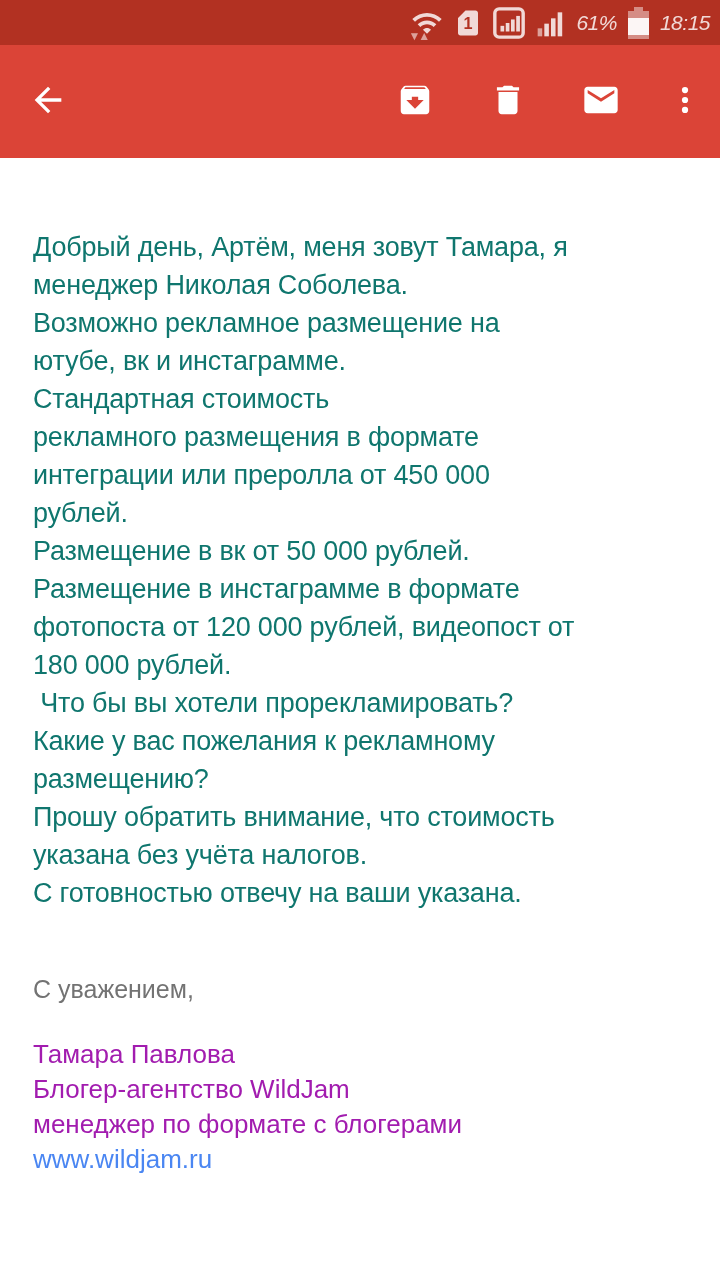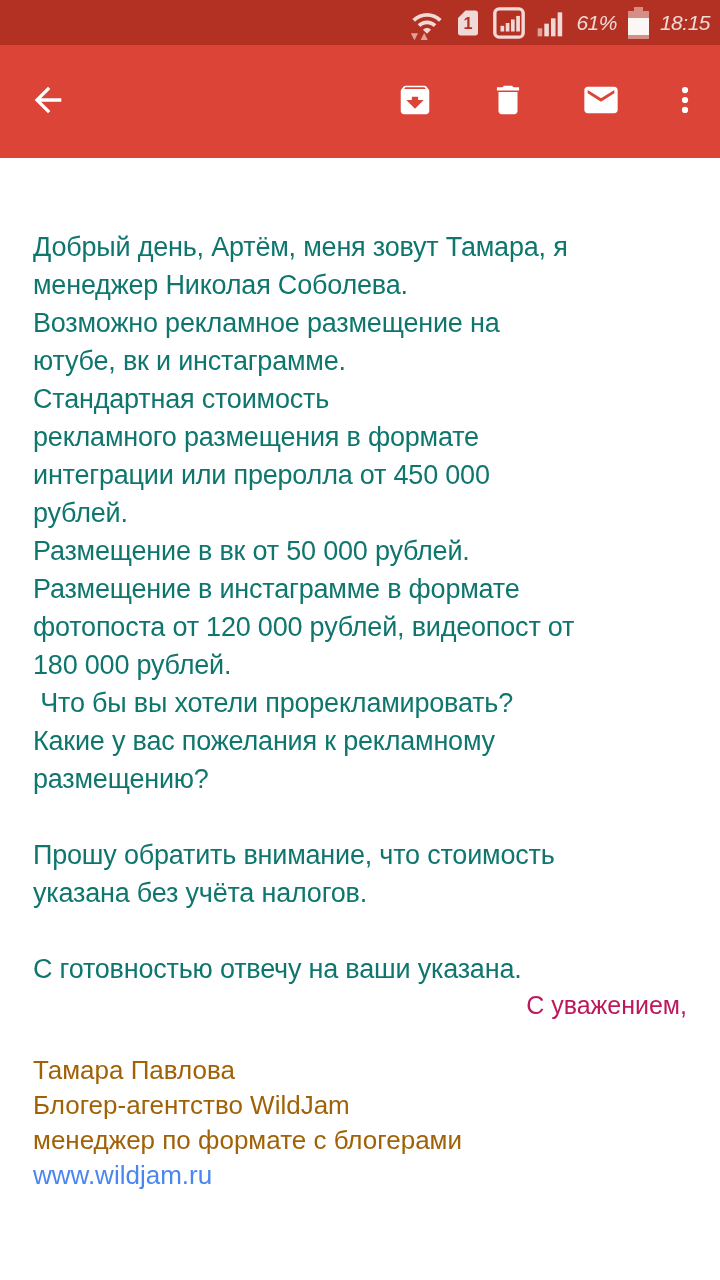--- a/index.html
+++ b/index.html
@@ -74,33 +74,33 @@
   .content {
     padding: 70px 33px 0 33px;
   }
   .body-text {
     font-size: 27px;
     line-height: 38px;
     color: #0f766e;
     letter-spacing: -0.2px;
     white-space: pre-line;
   }
-  .para-gap { margin-top: 38px; }
+  .para-gap { }
 
   .sig-closing {
+    margin-top: 60px;
     font-size: 25px;
     line-height: 34px;
-    color: #be185d;
-    text-align: right;
+    color: #737373;
   }
   .sig-block { margin-top: 31px; }
   .sig-line {
     font-size: 26px;
     line-height: 35px;
-    color: #a16207;
+    color: #a21caf;
   }
   .sig-link {
     display: block;
     font-size: 26px;
     line-height: 35px;
     color: #4a86f2;
     text-decoration: none;
   }
 </style>
 </head>

